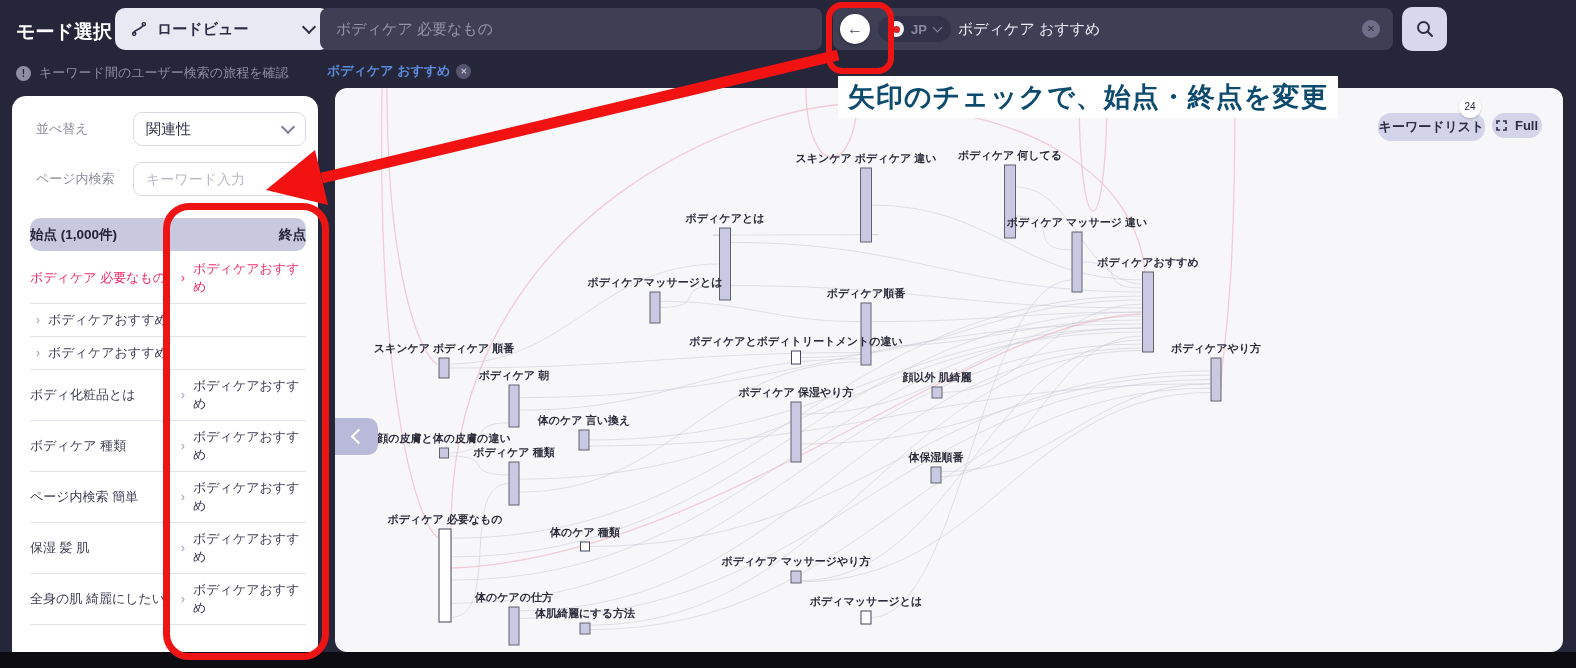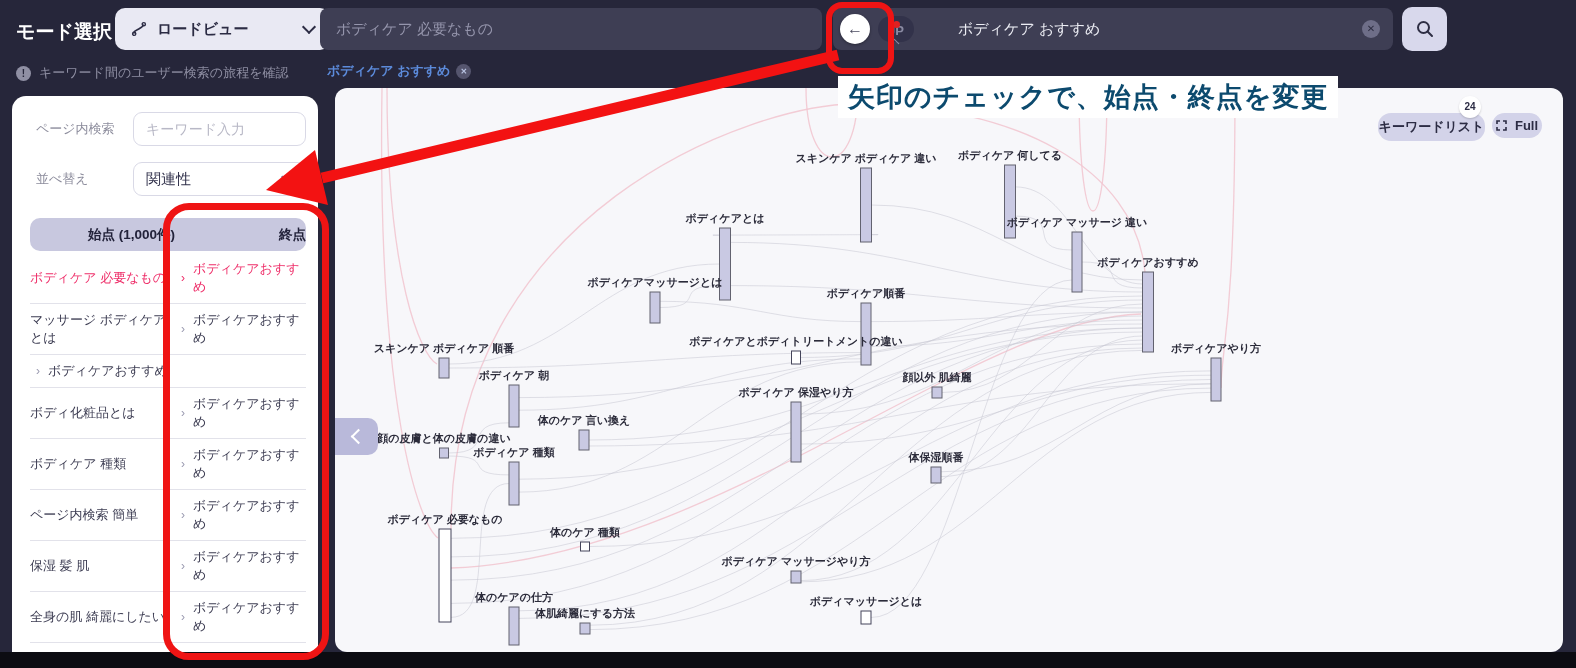--- a/index.html
+++ b/index.html
@@ -15,21 +15,21 @@
     display:flex;align-items:center;color:#2c2c44;font-weight:bold;font-size:15px;cursor:pointer;box-sizing:border-box;padding:0 16px;margin-left:20px;}
   .mode-dd .txt{margin-left:10px;flex:1;}
   .cdown{display:inline-block;width:8px;height:8px;border-right:2px solid currentColor;border-bottom:2px solid currentColor;
     transform:rotate(45deg);margin-top:-4px;}
   .input1{position:absolute;left:320px;top:8px;width:502px;height:42px;background:#3e3e54;border:none;border-radius:8px;
     color:#9595ac;font-size:15px;padding:0 16px;box-sizing:border-box;font-family:inherit;outline:none;}
   .input2{position:absolute;left:833px;top:8px;width:560px;height:42px;background:#3e3e54;border-radius:8px;}
   .arrow-circle{position:absolute;left:7px;top:6px;width:30px;height:30px;border-radius:50%;background:#ffffff;
     display:flex;align-items:center;justify-content:center;color:#4c4c60;font-size:16px;cursor:pointer;box-shadow:0 1px 3px rgba(0,0,0,.35);}
   .jp-select{position:absolute;left:45px;top:8px;height:26px;padding:0 10px;background:#32324a;border-radius:13px;
-    display:flex;align-items:center;gap:7px;color:#8a8aa2;font-weight:bold;font-size:13px;cursor:pointer;flex-direction:column;}
+    display:flex;align-items:center;gap:7px;color:#8a8aa2;font-weight:bold;font-size:13px;cursor:pointer;}
   .flag{width:16px;height:16px;border-radius:50%;background:#f2f2f2;position:relative;}
   .flag::after{content:"";position:absolute;left:4.5px;top:4.5px;width:7px;height:7px;border-radius:50%;background:#d22;}
   .jp-select .cdown{width:6px;height:6px;border-width:1.8px;}
   .input2-text{position:absolute;left:125px;top:0;height:42px;line-height:42px;color:#ecedf4;font-size:15px;}
   .clear-btn{position:absolute;right:13px;top:12px;width:18px;height:18px;border-radius:50%;background:#6e6e88;
     color:#2c2c40;font-size:10px;line-height:18px;text-align:center;cursor:pointer;}
   .search-btn{position:absolute;left:1402px;top:7px;width:45px;height:44px;background:#d8d8ec;border-radius:10px;
     display:flex;align-items:center;justify-content:center;cursor:pointer;}
   
   .hint{position:absolute;left:16px;top:64px;display:flex;align-items:center;gap:8px;color:#8f8fa3;font-size:13px;}
@@ -43,38 +43,38 @@
   .side-row .lbl{width:97px;color:#8c8c9c;font-size:13px;flex:none;}
   .side-input{flex:1;height:32px;border:1px solid #d9d9e6;border-radius:9px;padding:0 12px;font-size:14px;color:#333;
     font-family:inherit;outline:none;min-width:0;}
   .side-input::placeholder{color:#b8b8c6;}
   .side-select{flex:1;height:34px;border:1px solid #d9d9e6;border-radius:9px;display:flex;align-items:center;
     padding:0 12px;font-size:15px;color:#30304a;cursor:pointer;box-sizing:border-box;}
   .side-select .txt{flex:1;}
   .side-select .cdown{color:#7c7ca0;}
   .thead{margin:22px 12px 0 18px;height:33px;background:#c8c8df;border-radius:10px;display:flex;align-items:center;
     font-weight:bold;font-size:13.5px;color:#22223a;}
-  .thead .c1{width:145px;text-align:right;}
+  .thead .c1{width:145px;text-align:left;}
   .thead .c2{flex:1;text-align:right;}
   .tbody{margin:2px 12px 0 18px;}
   .trow{display:flex;align-items:center;border-bottom:1px solid #e2e2ea;padding:7px 0;font-size:13px;color:#3c3c52;cursor:pointer;}
   .cstart{width:145px;padding-right:4px;line-height:1.4;box-sizing:border-box;}
   .cend{flex:1;display:flex;align-items:center;gap:8px;padding-left:6px;}
   .chev{color:#9a9ab0;font-size:12px;}
   .trow.sel .cstart,.trow.sel .cend span{color:#ee2d68;}
   
   .canvas{position:absolute;left:335px;top:88px;width:1228px;height:564px;background:#f7f7fa;border-radius:12px;}
   .graph-svg{position:absolute;left:0;top:0;}
   .collapse-tab{position:absolute;left:0;top:330px;width:43px;height:37px;background:#b9b9da;border-radius:0 10px 10px 0;
     display:flex;align-items:center;justify-content:center;cursor:pointer;}
   .cleft{display:inline-block;width:9px;height:9px;border-right:2.4px solid #fff;border-bottom:2.4px solid #fff;transform:rotate(135deg);margin-left:4px;}
   .kw-btn{position:absolute;left:1043px;top:25px;width:107px;height:28px;background:#d3d3e9;border-radius:13px;
     display:flex;align-items:center;justify-content:center;font-weight:bold;font-size:13px;color:#2c2c44;cursor:pointer;}
   .kw-badge{position:absolute;left:1124px;top:8px;width:22px;height:22px;border-radius:50%;background:#ffffff;
-    box-shadow:0 1px 2px rgba(0,0,0,.18);font-size:10px;font-weight:bold;color:#2c2c44;text-align:center;line-height:22px;}
+    box-shadow:0 1px 2px rgba(0,0,0,.18);font-size:10px;font-weight:normal;color:#2c2c44;text-align:center;line-height:22px;}
   .full-btn{position:absolute;left:1157px;top:25px;width:50px;height:25px;background:#d3d3e9;border-radius:13px;
     display:flex;align-items:center;justify-content:center;gap:8px;font-weight:bold;font-size:13px;color:#2c2c44;cursor:pointer;}
   .nlabel{font-family:"Liberation Sans",sans-serif;font-size:11px;font-weight:bold;fill:#2b2b3a;}
   
   .arrow-svg{position:absolute;left:0;top:0;z-index:48;pointer-events:none;}
   .ann-box{position:absolute;left:838px;top:76px;width:500px;height:42px;background:#ffffff;z-index:47;
     display:flex;align-items:center;padding-left:10px;box-sizing:border-box;}
   .ann-text{color:#0c4a6e;font-size:27px;font-weight:bold;letter-spacing:1px;white-space:nowrap;}
   .red-box-circle{position:absolute;left:826px;top:2px;width:56px;height:60px;border:6px solid #ef1414;border-radius:16px;z-index:50;pointer-events:none;}
   .red-box-col{position:absolute;left:163px;top:203px;width:152px;height:443px;border:7px solid #ef1414;border-radius:26px;z-index:50;pointer-events:none;}
@@ -125,44 +125,43 @@
   <span class="info-icon">!</span>
   <span>キーワード間のユーザー検索の旅程を確認</span>
 </div>
 <div class="tag">
   <span>ボディケア おすすめ</span>
   <span class="tag-x">✕</span>
 </div>
 
 <div class="sidebar">
   <div class="side-row">
-    <span class="lbl">ページ内検索</span>
-    <input class="side-input" placeholder="キーワード入力" style="">
-  </div>
-  <div class="side-row">
     <span class="lbl">並べ替え</span>
     <div class="side-select">
       <span class="txt">関連性</span>
       <span class="cdown"></span>
     </div>
   </div>
+  <div class="side-row">
+    <span class="lbl">ページ内検索</span>
+    <input class="side-input" placeholder="キーワード入力" style="">
+  </div>
   <div class="thead">
     <span class="c1">始点 (1,000件)</span>
     <span class="c2">終点</span>
   </div>
   <div class="tbody">
       <div class="trow sel">
         <div class="cstart">ボディケア 必要なもの</div>
         <div class="cend">
           <span class="chev">›</span>
           <span>ボディケアおすすめ</span>
         </div>
       </div>
       <div class="trow">
-        <div class="cstart">マッサージ ボディケア とは</div>
         <div class="cend">
           <span class="chev">›</span>
           <span>ボディケアおすすめ</span>
         </div>
       </div>
       <div class="trow">
         <div class="cend">
           <span class="chev">›</span>
           <span>ボディケアおすすめ</span>
         </div>

